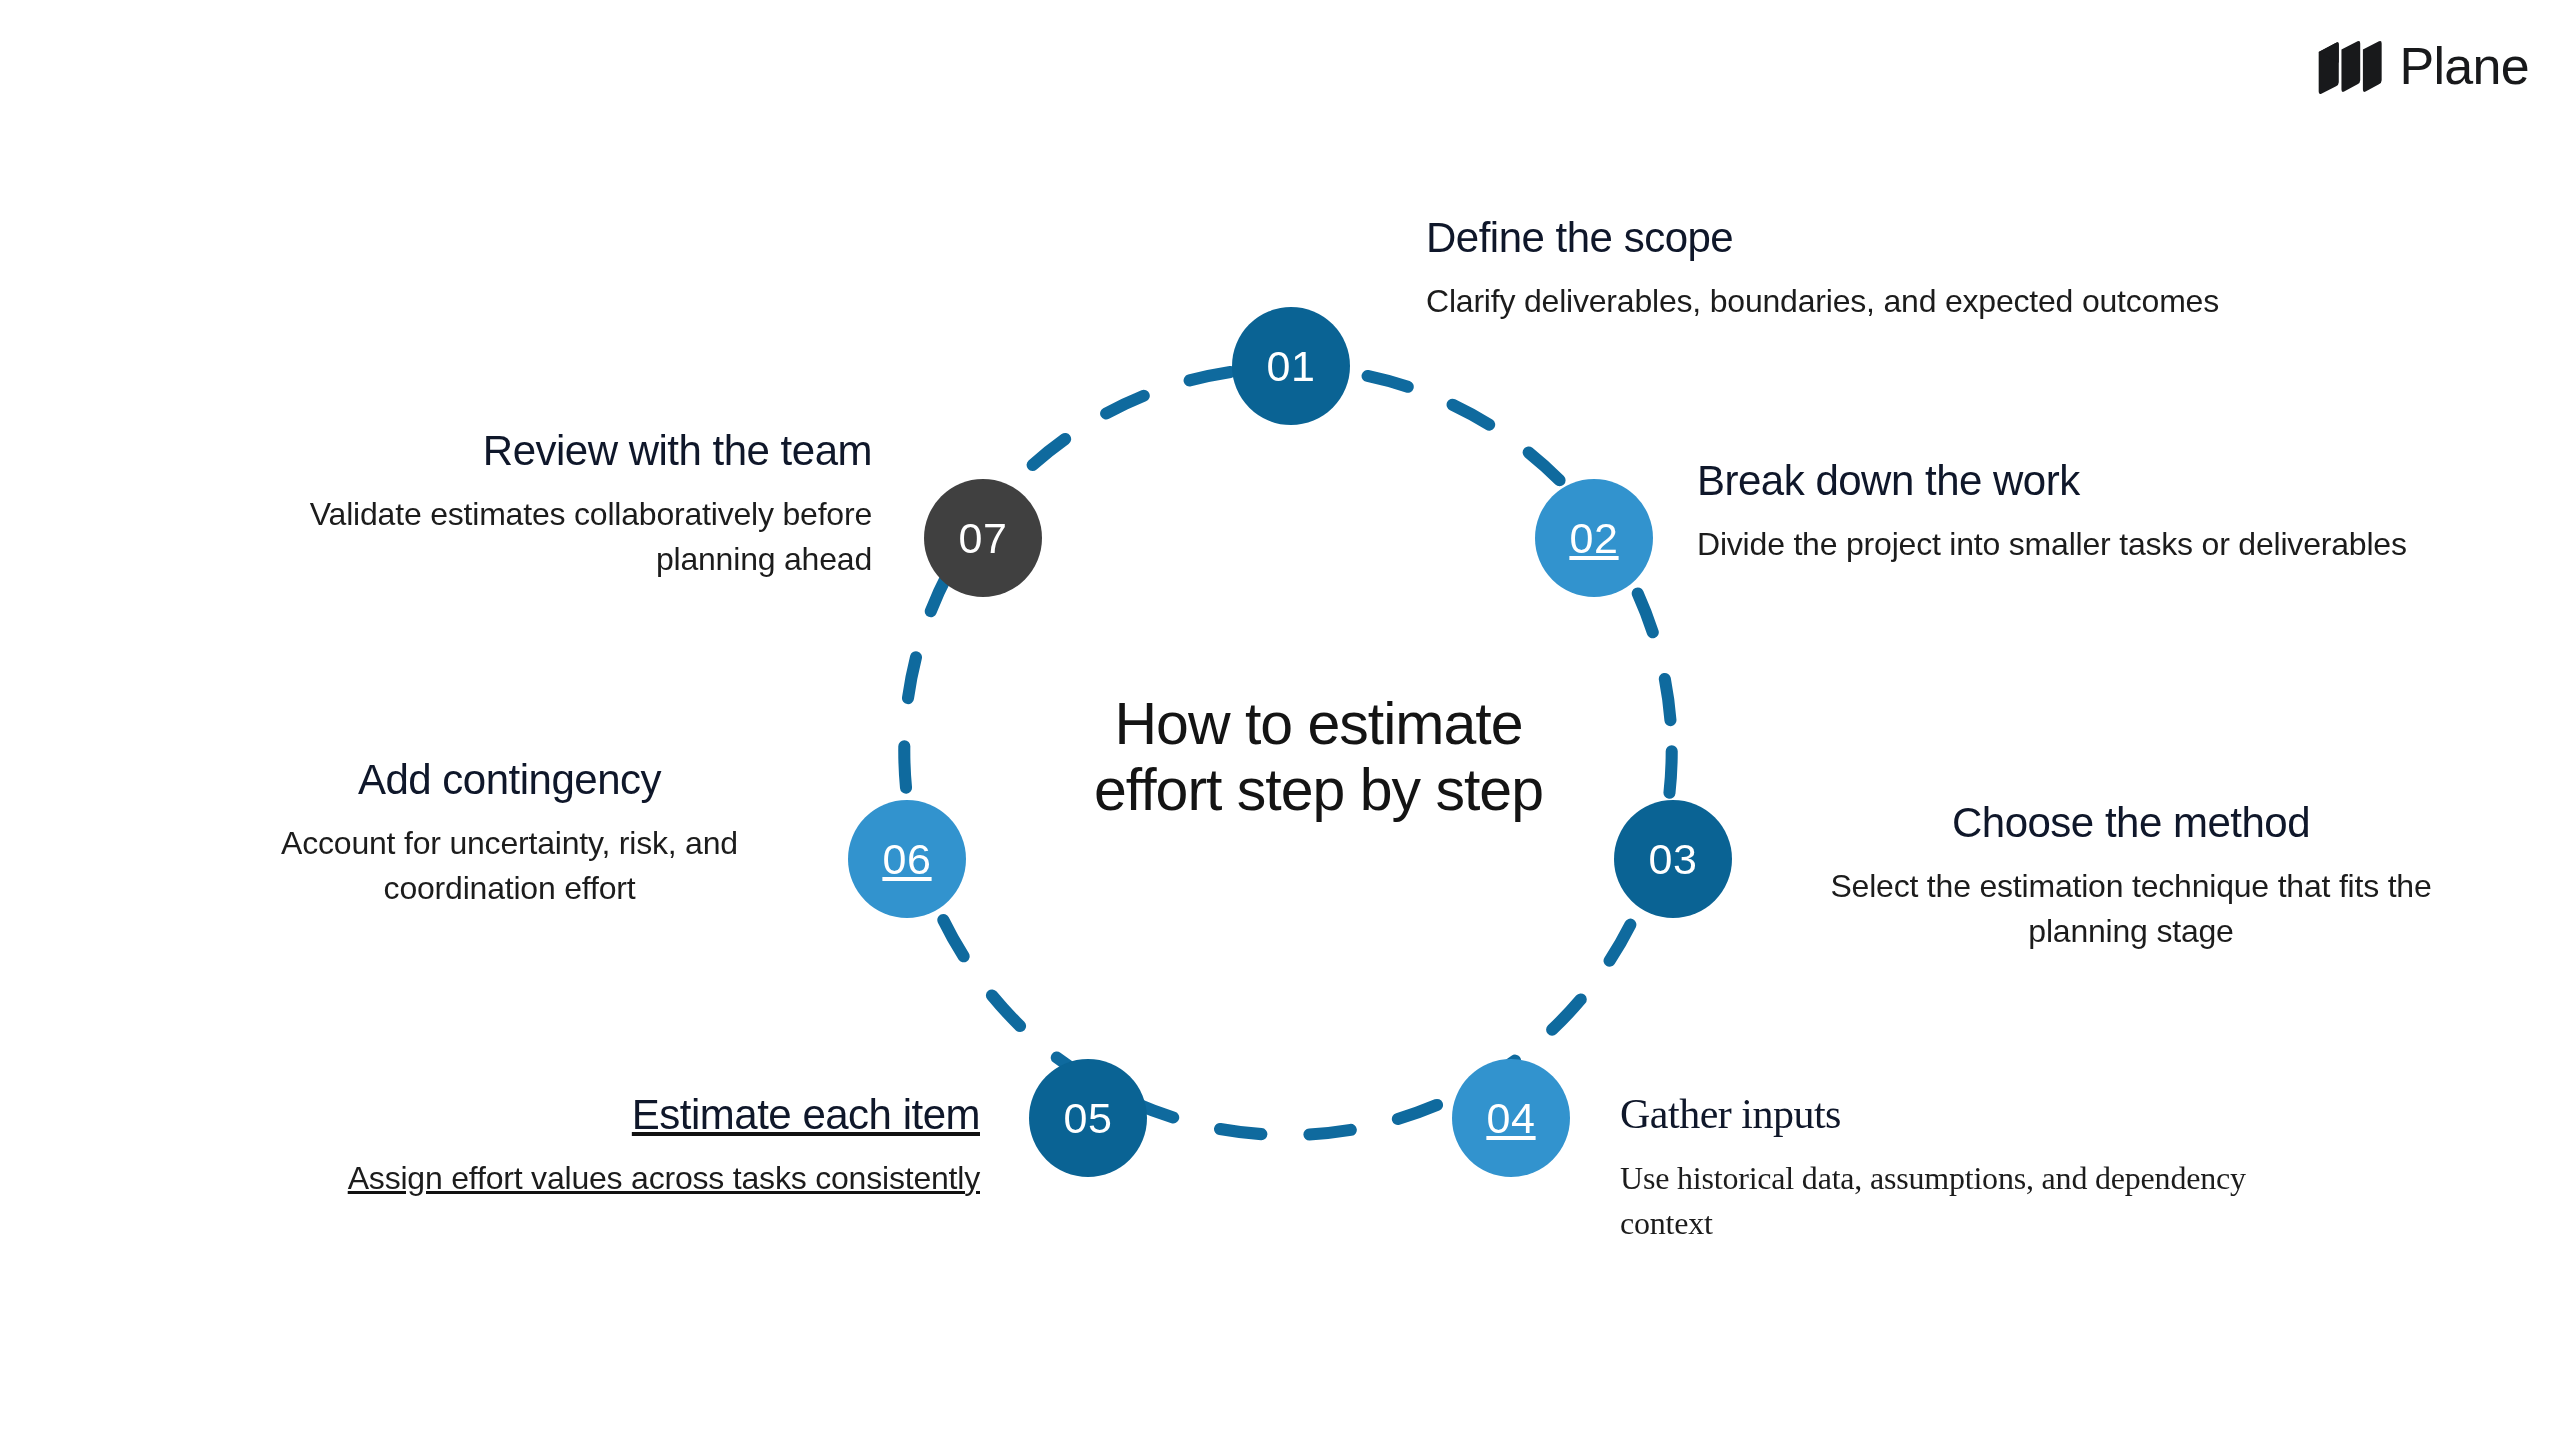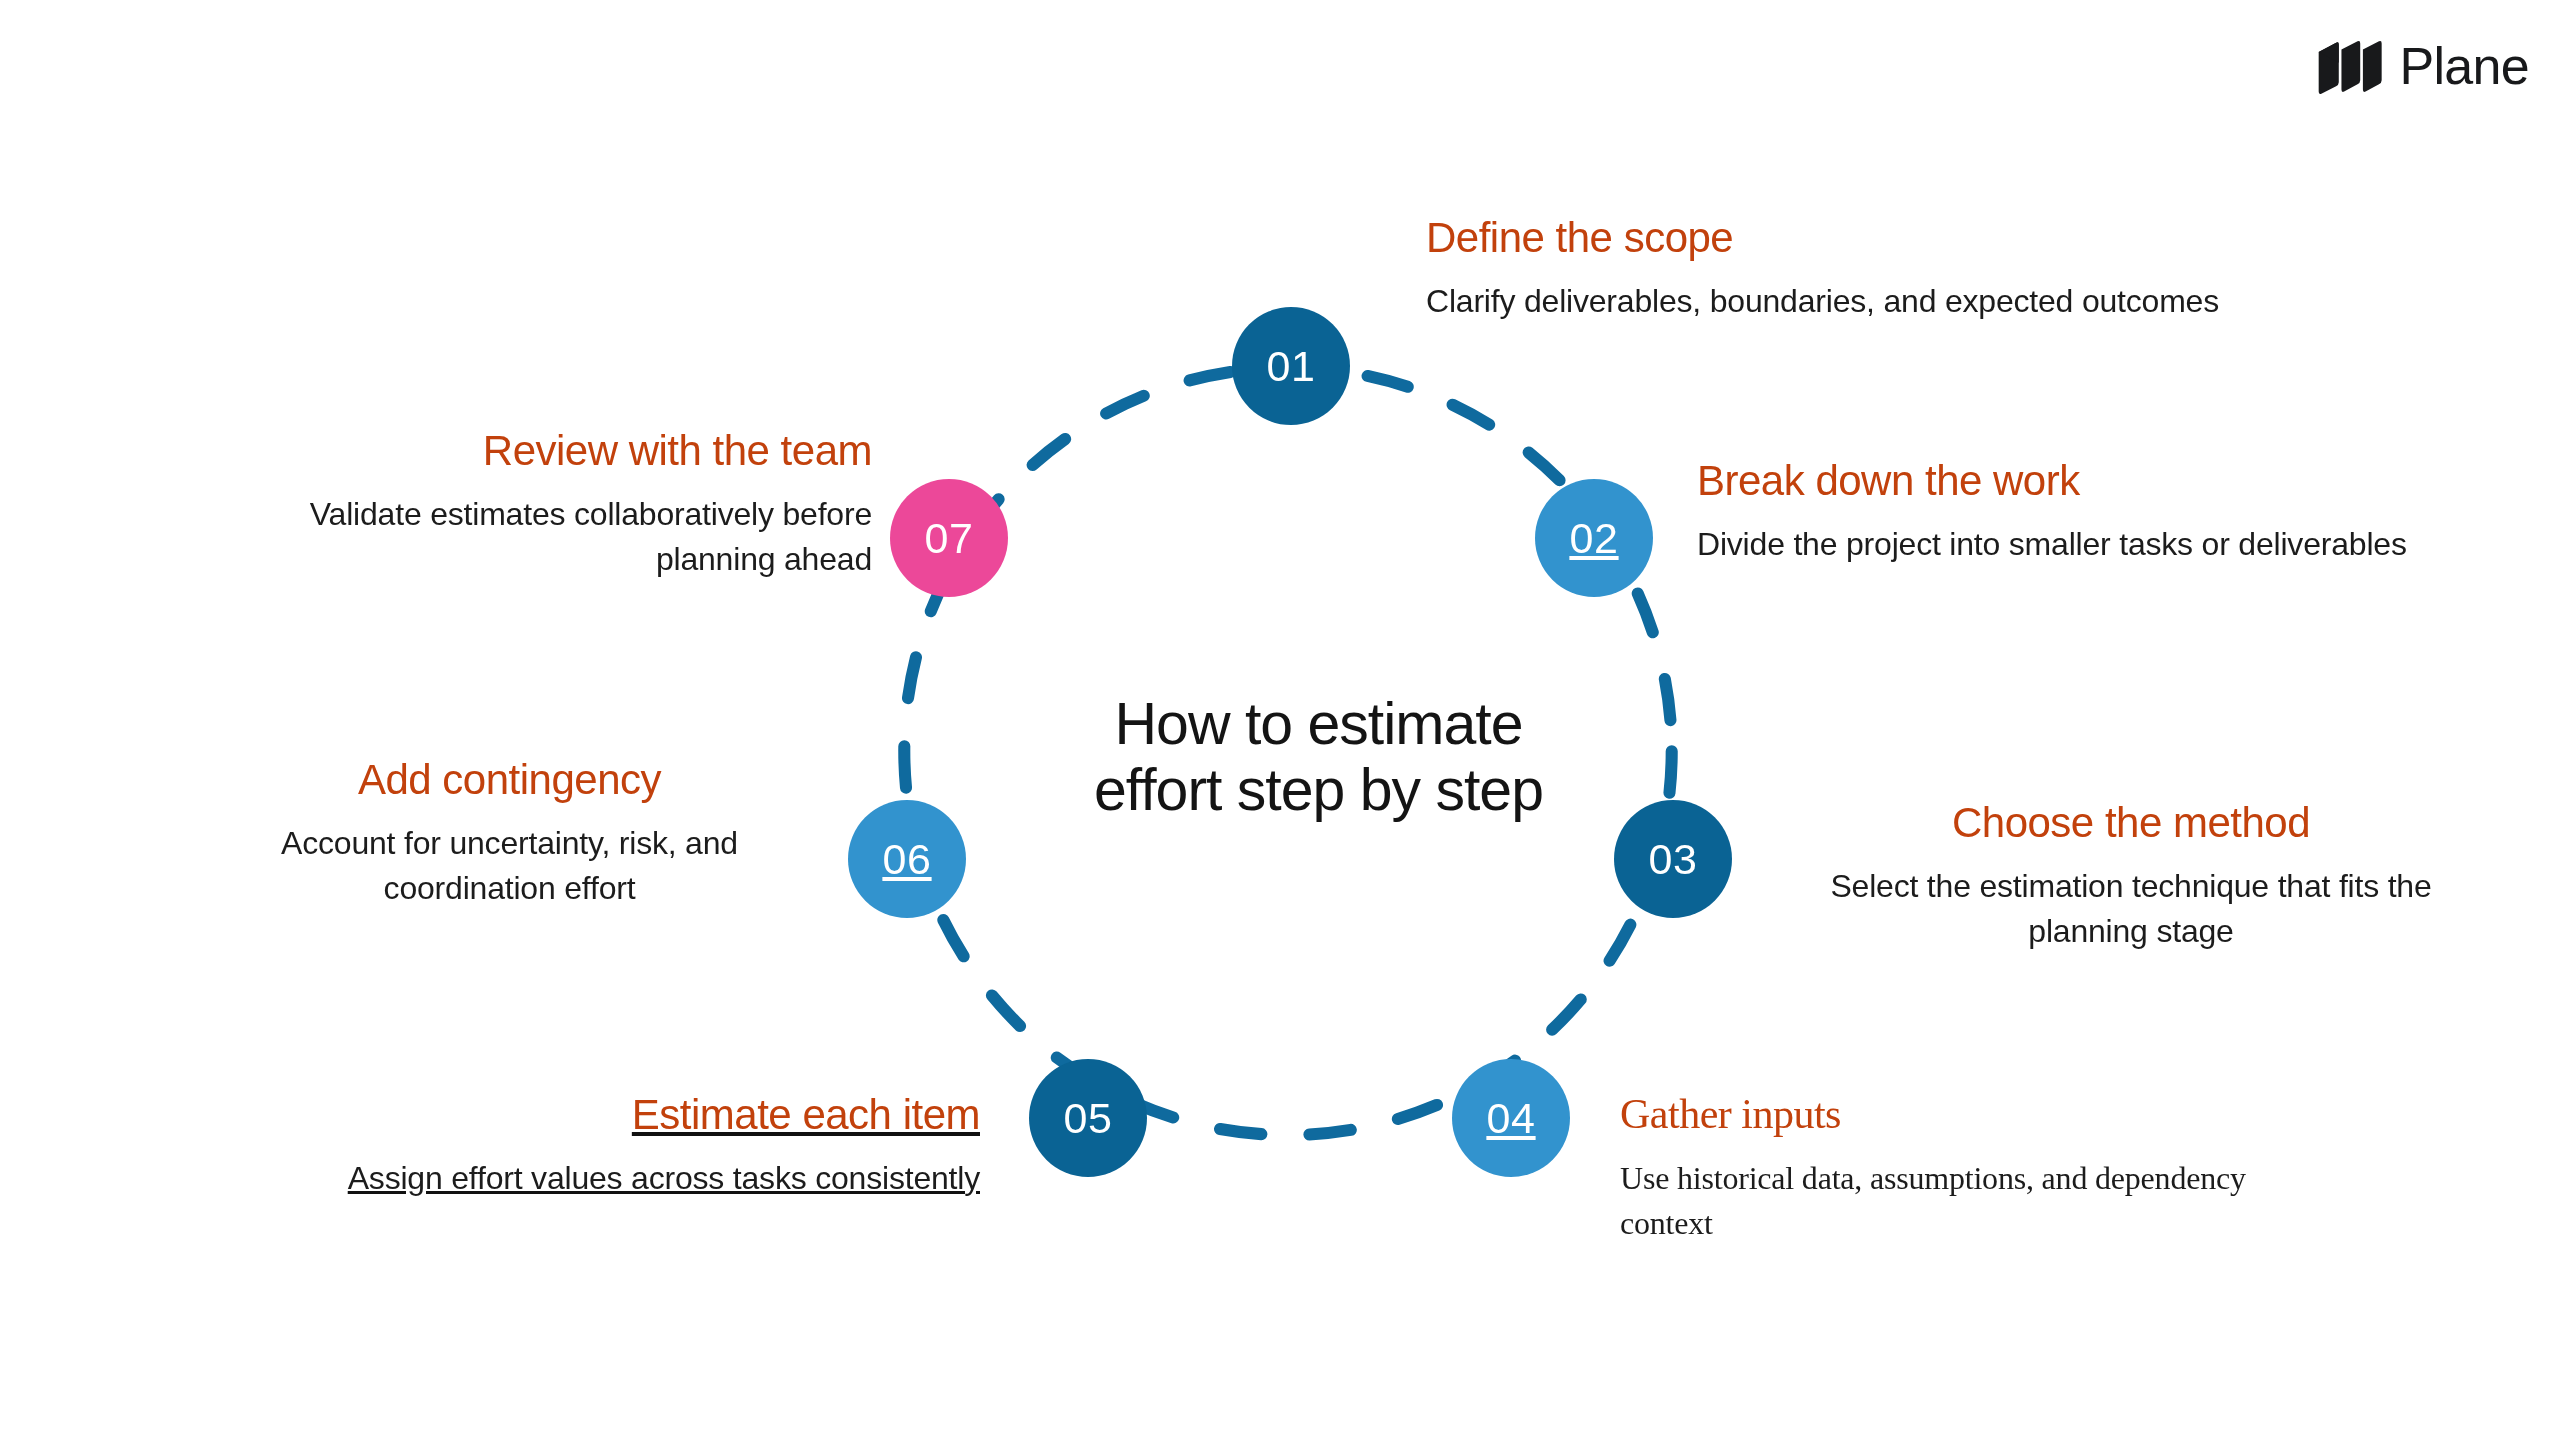--- a/index.html
+++ b/index.html
@@ -78,21 +78,21 @@
     box-sizing: border-box;
   }
   .step-bubble.dark  { background: #0a6394; }
   .step-bubble.light { background: #3293ce; text-decoration: underline; }
 
   
   .step-text { position: absolute; }
   .step-text .step-title {
     font-size: 42px;
     font-weight: 400;
-    color: #c2410c;
+    color: #0f172a;
     line-height: 1.18;
     letter-spacing: -0.5px;
     margin: 0 0 16px 0;
   }
   .step-text .step-desc {
     font-size: 32px;
     font-weight: 400;
     color: #1c1c1c;
     line-height: 1.42;
     letter-spacing: -0.2px;
@@ -166,21 +166,21 @@
   </div>
 
   <div class="step-bubble light" style="left: 848px; top: 800px; background: rgb(50, 147, 206);">
     <span>06</span>
   </div>
   <div class="step-text align-right" style="left:201px; top:755px; width:617px;text-align:center;">
     <p class="step-title">Add contingency</p>
     <p class="step-desc">Account for uncertainty, risk, and coordination effort</p>
   </div>
 
-  <div class="step-bubble dark" style="left: 890px; top: 479px; background: #ec4899;">
+  <div class="step-bubble dark" style="left: 924px; top: 479px; background: #404040;">
     <span>07</span>
   </div>
   <div class="step-text align-right" style="left:255px; top:426px; width:617px;">
     <p class="step-title">Review with the team</p>
     <p class="step-desc">Validate estimates collaboratively before planning ahead</p>
   </div>
 
 </div>
 
 

